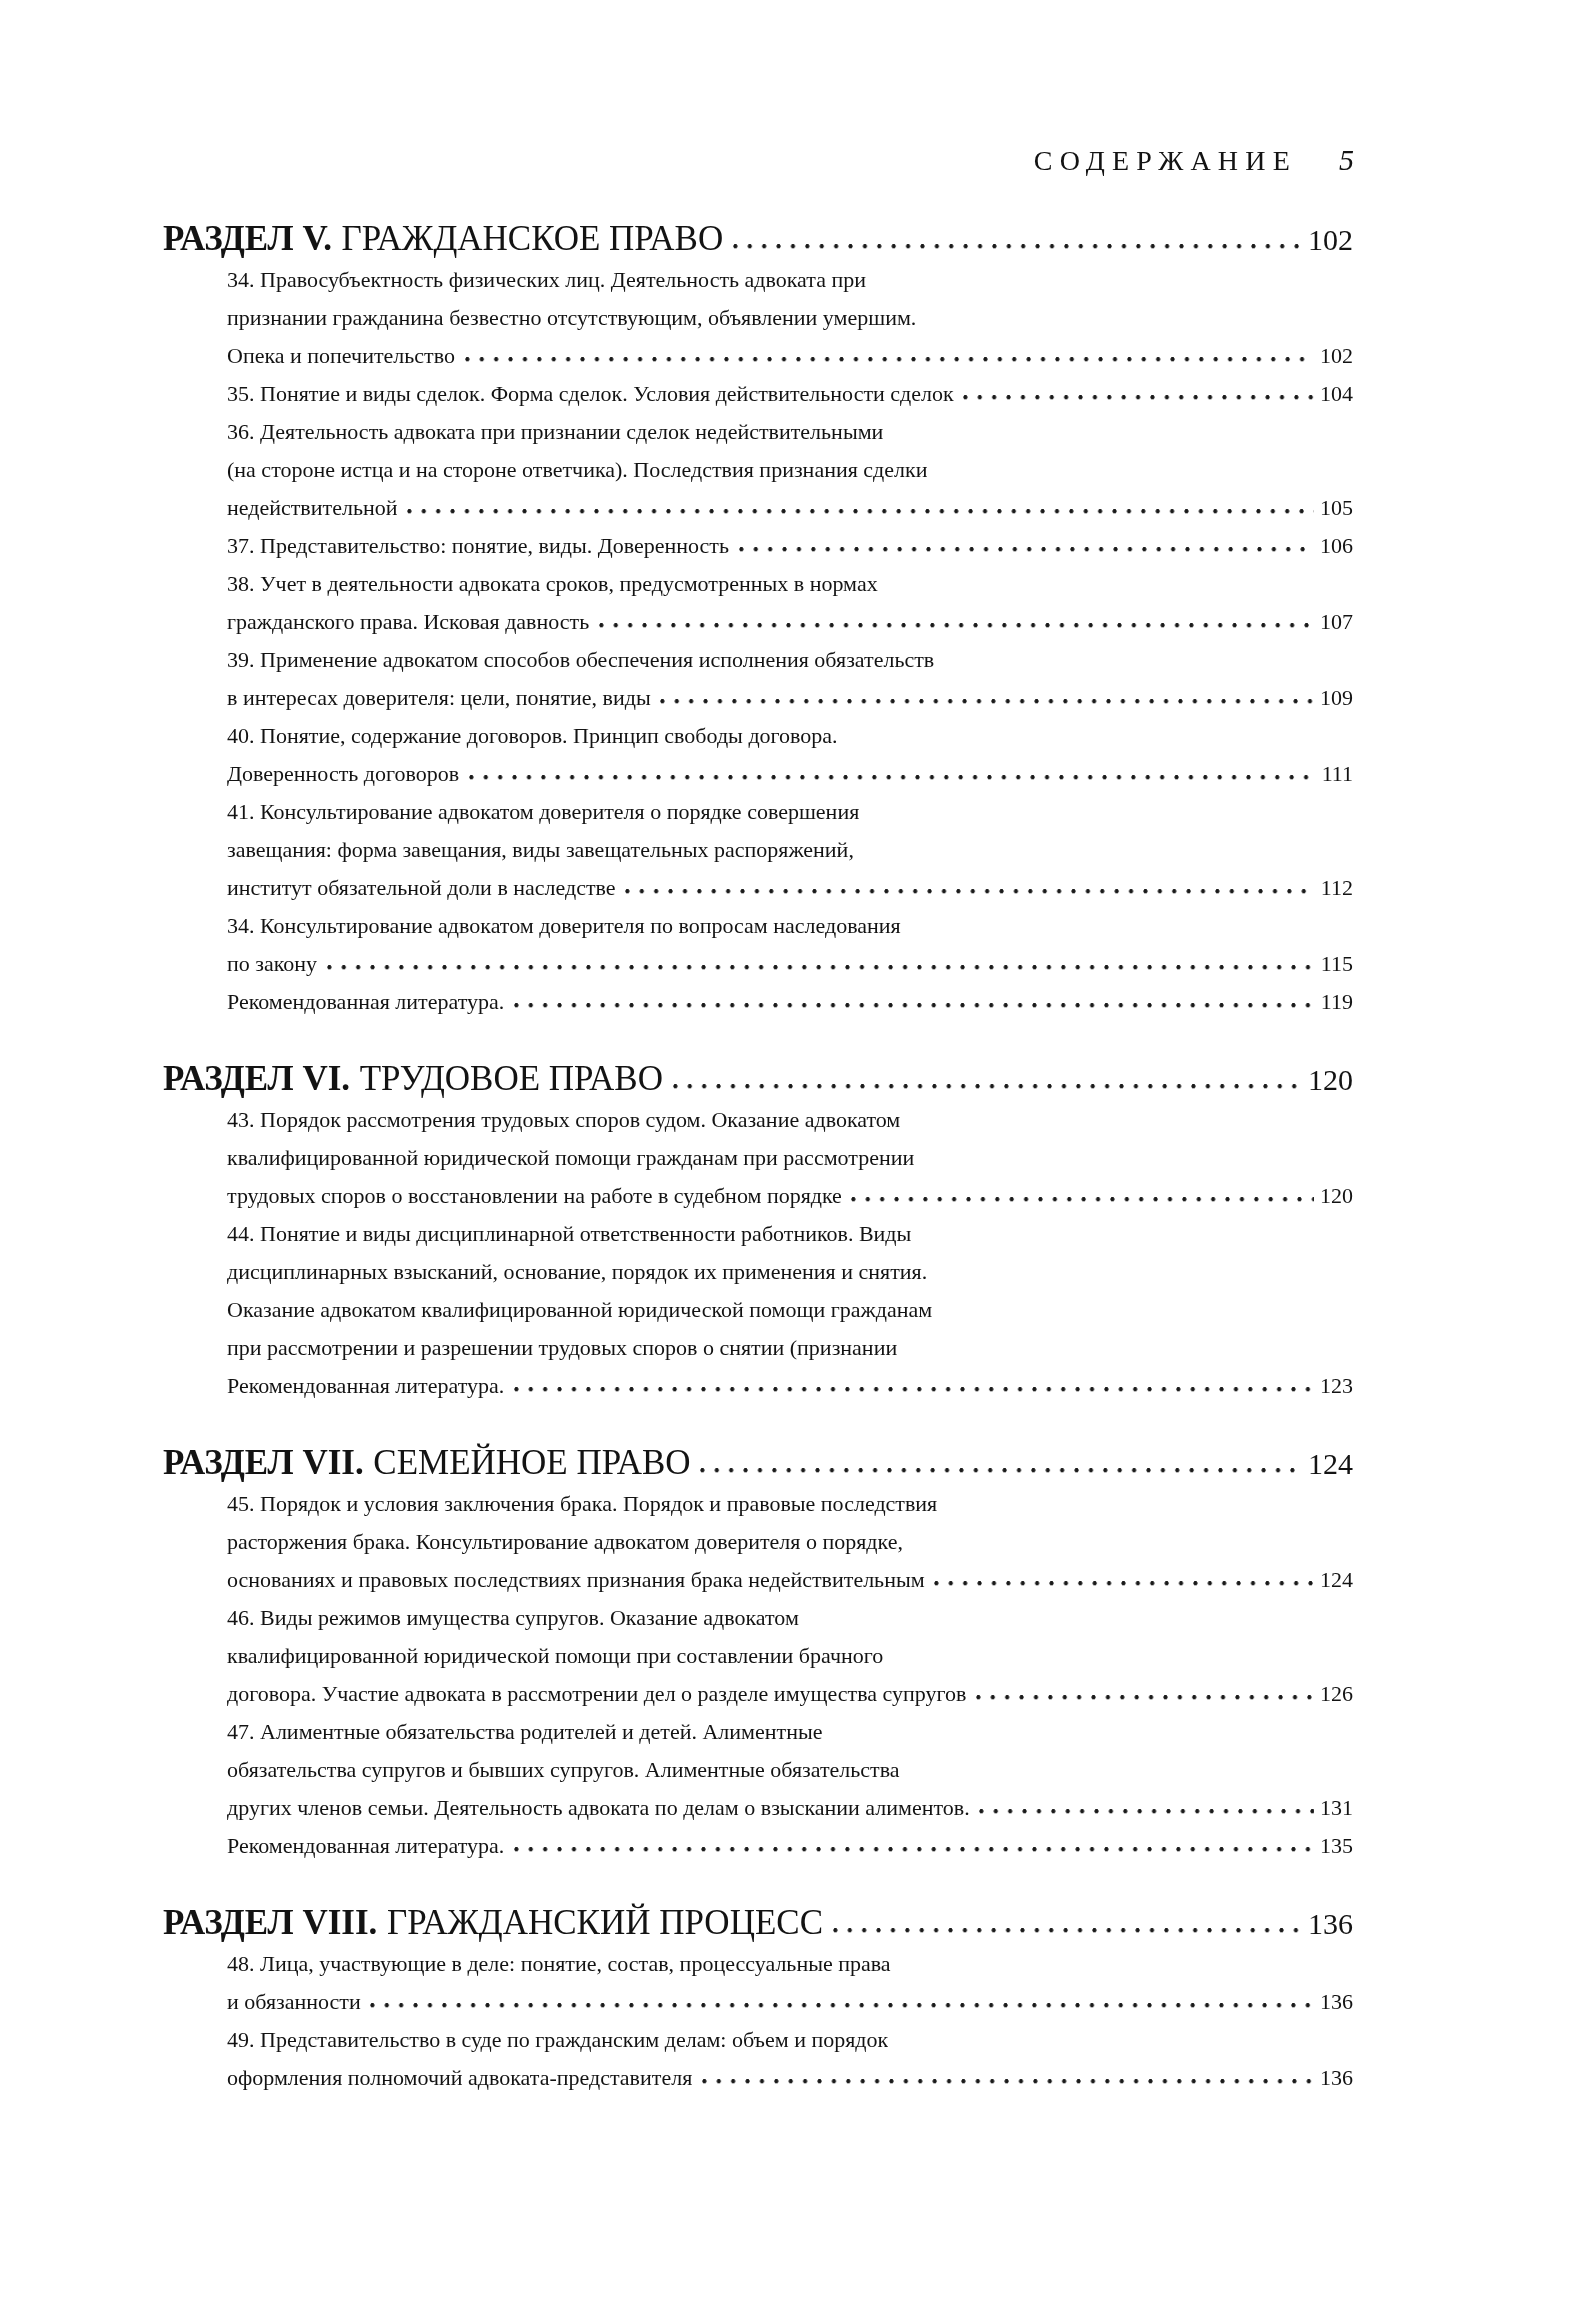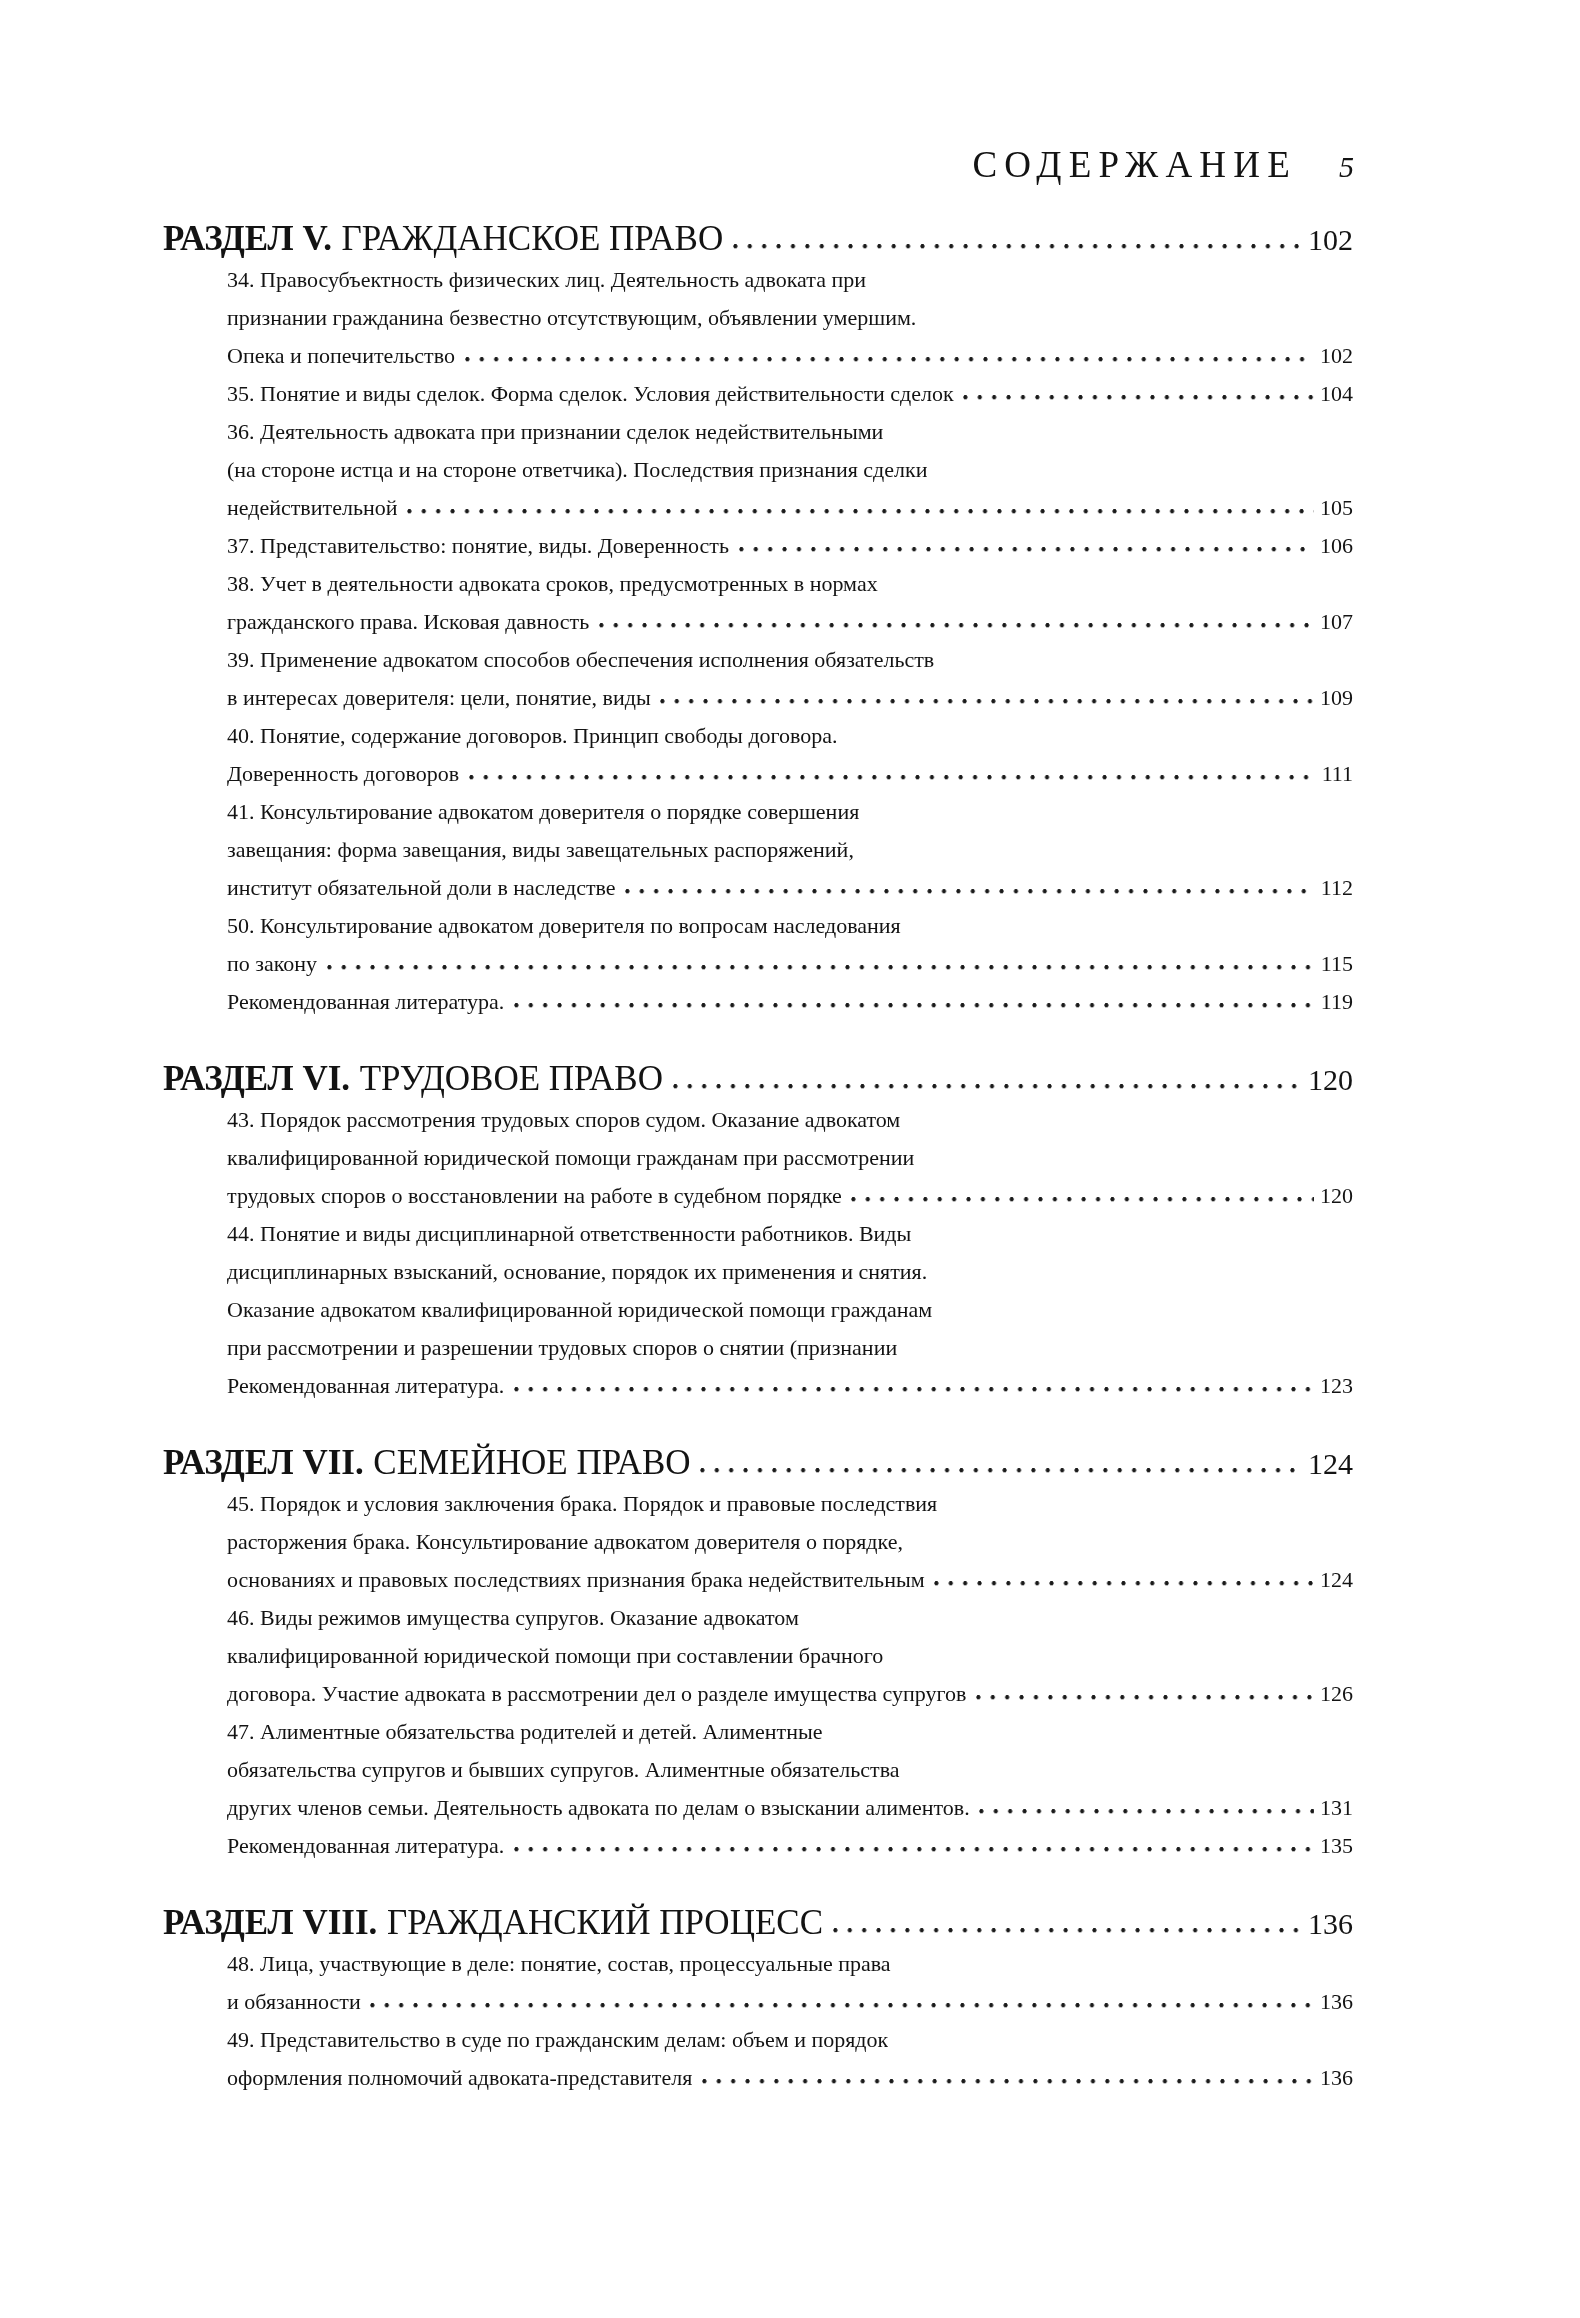--- a/index.html
+++ b/index.html
@@ -21,21 +21,21 @@
   .running-head {
     position: absolute;
     top: 143px;
     left: 127px;
     right: 227px;
     display: flex;
     justify-content: flex-end;
     align-items: baseline;
   }
   .running-head .head-title {
-    font-size: 37px;
+    font-size: 28px;
     letter-spacing: 7.2px;
     white-space: nowrap;
   }
   .running-head .head-page {
     font-size: 30px;
     font-style: italic;
     margin-left: 42px;
   }
   
   .toc {
@@ -182,21 +182,21 @@
               <span class="line-text">завещания: форма завещания, виды завещательных распоряжений,</span>
             </div>
             <div class="toc-line entry-line">
               <span class="line-text">институт обязательной доли в наследстве</span>
               <span class="leader"></span>
               <span class="pg">112</span>
             </div>
           </div>
           <div class="toc-entry">
             <div class="toc-line entry-line">
-              <span class="line-text">50. Консультирование адвокатом доверителя по вопросам наследования</span>
+              <span class="line-text">34. Консультирование адвокатом доверителя по вопросам наследования</span>
             </div>
             <div class="toc-line entry-line">
               <span class="line-text">по закону</span>
               <span class="leader"></span>
               <span class="pg">115</span>
             </div>
           </div>
           <div class="toc-entry">
             <div class="toc-line entry-line">
               <span class="line-text">Рекомендованная литература.</span>

